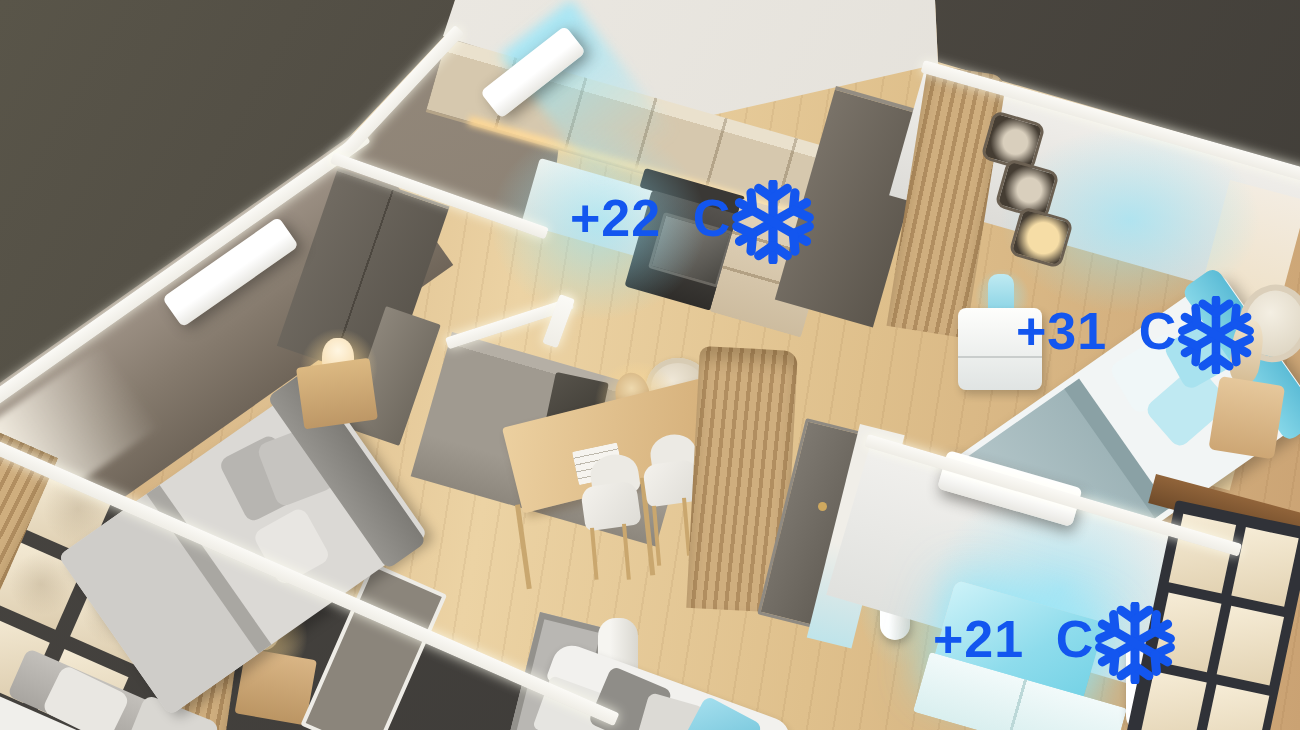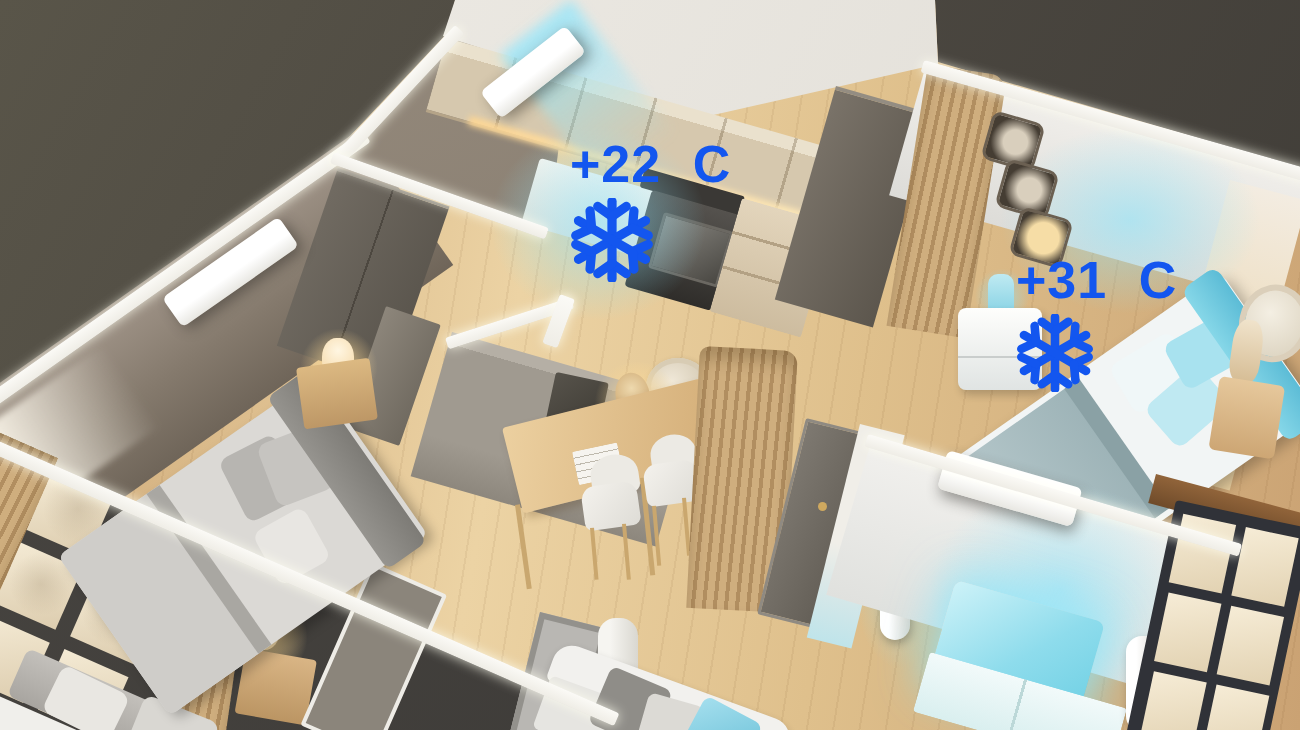--- a/index.html
+++ b/index.html
@@ -6,21 +6,21 @@
   .scene{position:relative;width:1300px;height:730px;overflow:hidden;margin:0 auto;
          font-family:"Liberation Sans",sans-serif;background:#4e4a43;}
   .layer{position:absolute;inset:0;}
   .s{position:absolute;transform-origin:0 0;}
   .c{position:absolute;}
   .stripe{background:linear-gradient(180deg,#fbfaf6,#efede6);box-shadow:0 0 12px rgba(255,255,240,.8);border-radius:3px;}
   .curtain{background:repeating-linear-gradient(93deg,#cfae7e 0 7px,#b18e60 7px 11px);box-shadow:inset 0 12px 16px rgba(60,40,10,.25);}
   .ac{background:linear-gradient(180deg,#ffffff 55%,#e8e7e2);border-radius:6px;box-shadow:3px 6px 14px rgba(40,38,34,.45);}
   .glowcool{background:radial-gradient(closest-side,rgba(145,228,250,.62),rgba(145,228,250,0) 72%);}
   .glowwarm{border-radius:50%;background:radial-gradient(circle,rgba(255,220,150,.85),rgba(255,220,150,0) 70%);}
-  .annotation{position:absolute;display:flex;flex-direction:column;align-items:flex-start;z-index:50;}
+  .annotation{position:absolute;display:flex;flex-direction:row;align-items:center;z-index:50;margin-top:34px;}
   .temp-label{font-weight:700;font-size:52px;color:var(--label-blue,#1356ef);
               letter-spacing:1px;word-spacing:16px;white-space:nowrap;line-height:1;}
   .snowflake{color:var(--label-blue,#1356ef);display:block;margin-top:8px;}
 </style>
 </head>
 <body>
 
 <svg width="0" height="0" style="position:absolute">
   <defs>
     <g id="sf" fill="none" stroke="currentColor" stroke-width="11" stroke-linecap="round">
@@ -259,14 +259,20 @@
     <svg class="snowflake" viewBox="0 0 100 100" width="84" height="84" style="margin-right:44px;">
         <use href="#sf"></use>
       </svg>
   </div>
   <div class="annotation" style="left:1016px;top:254px;">
     <div class="temp-label">+31 C</div>
     <svg class="snowflake" viewBox="0 0 100 100" width="78" height="78" style="margin-right:40px;">
         <use href="#sf"></use>
       </svg>
   </div>
+  <div class="annotation" style="left:933px;top:560px;">
+    <div class="temp-label">+21 C</div>
+    <svg class="snowflake" viewBox="0 0 100 100" width="82" height="82" style="margin-right:36px;">
+        <use href="#sf"></use>
+      </svg>
+  </div>
 
 </div>
 
 </body></html>

